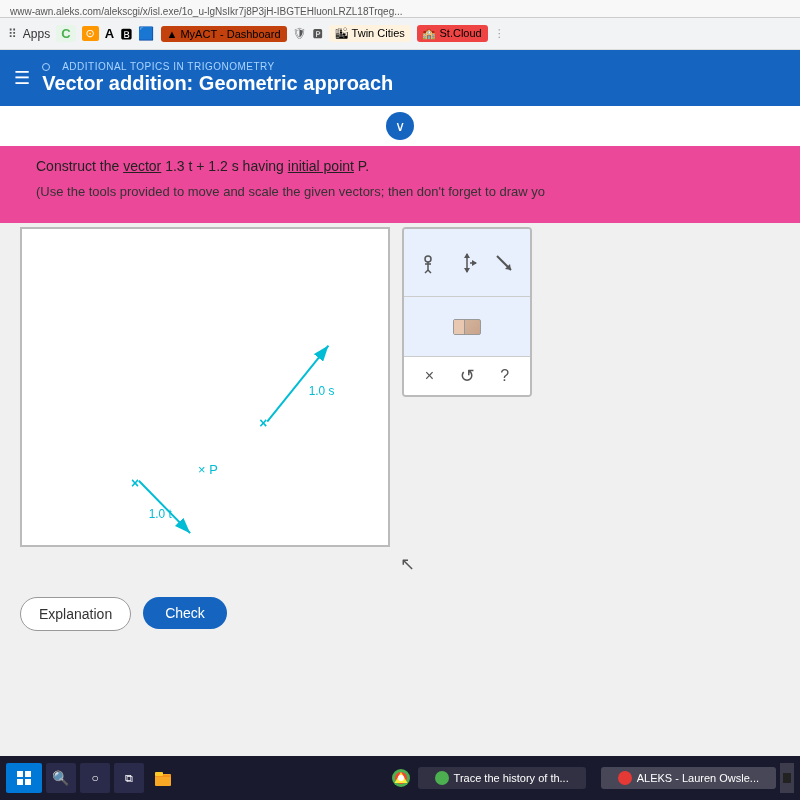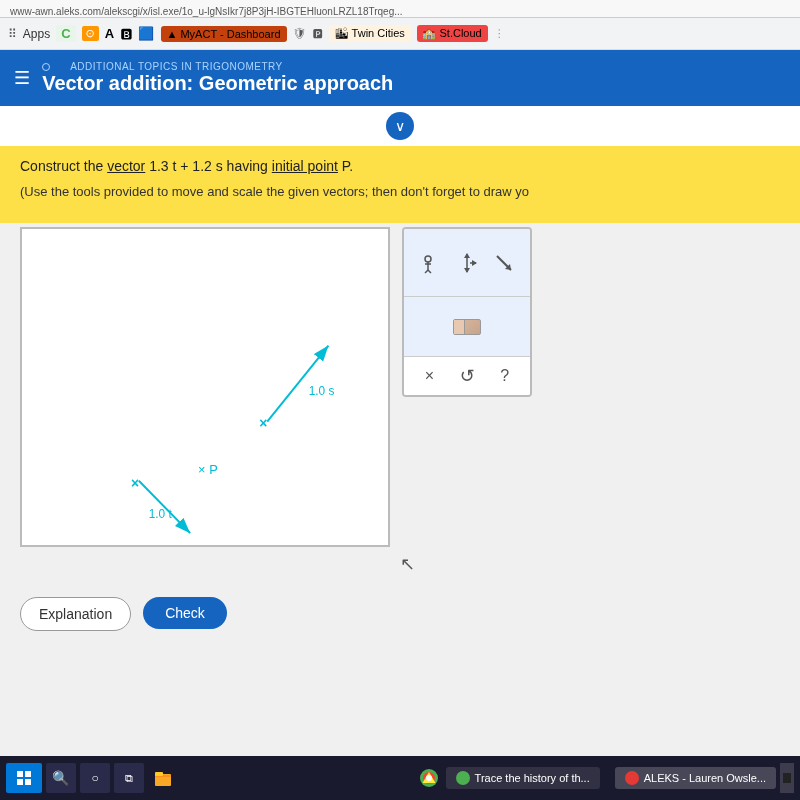--- a/index.html
+++ b/index.html
@@ -53,21 +53,21 @@
       color: white;
       font-size: 18px;
       cursor: pointer;
     }
     .header-text .subtitle {
       font-size: 10px;
       color: #aad4ff;
       letter-spacing: 0.5px;
       display: flex;
       align-items: center;
-      gap: 20px;
+      gap: 12px;
     }
     .header-text .subtitle .circle-icon {
       width: 8px;
       height: 8px;
       border: 1.5px solid #aad4ff;
       border-radius: 50%;
       display: inline-block;
     }
     .header-text .title {
       font-size: 20px;
@@ -91,22 +91,22 @@
       height: 28px;
       cursor: pointer;
       display: flex;
       align-items: center;
       justify-content: center;
       font-size: 14px;
     }
 
     
     .problem-area {
-      background: #fde047;
-      padding: 10px 20px;
+      background: #ec4899;
+      padding: 10px 36px;
     }
     .problem-text {
       font-size: 14px;
       color: #222;
       margin-bottom: 6px;
       line-height: 1.5;
     }
     .problem-text .underline { text-decoration: underline; }
     .problem-hint {
       font-size: 13px;
@@ -260,21 +260,21 @@
       display: flex;
       align-items: center;
       justify-content: center;
       color: white;
       font-size: 14px;
       cursor: pointer;
     }
     .taskbar-app {
       background: rgba(255,255,255,0.1);
       border-radius: 3px;
-      padding: 4px 10px;
+      padding: 4px 17px;
       color: white;
       font-size: 11px;
       cursor: pointer;
       display: flex;
       align-items: center;
       gap: 5px;
       white-space: nowrap;
       max-width: 200px;
       overflow: hidden;
     }

